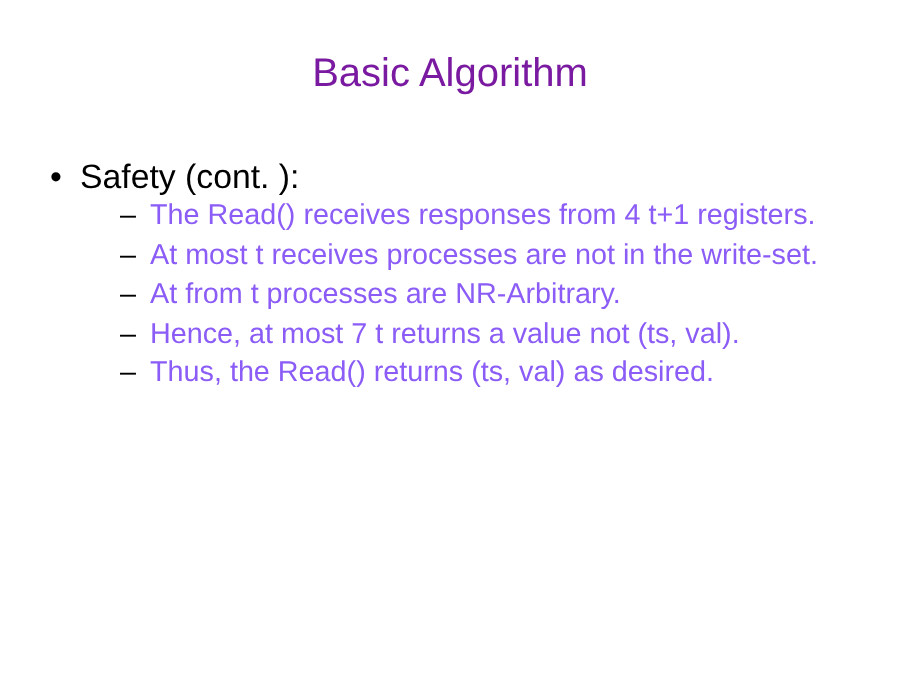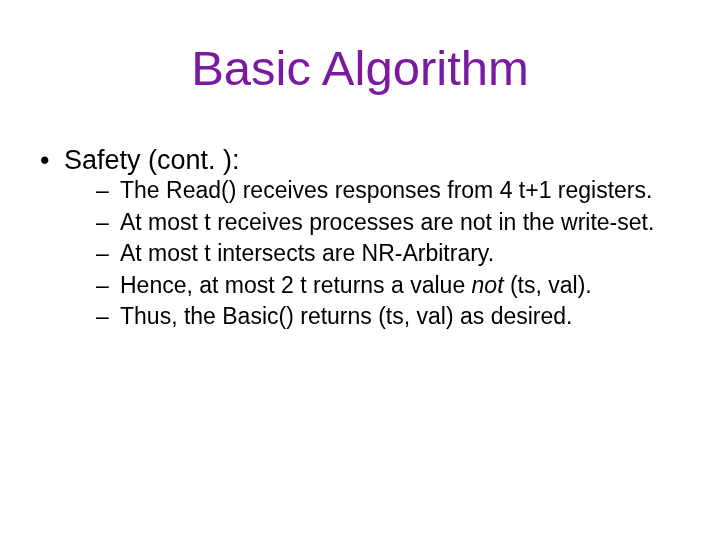--- a/index.html
+++ b/index.html
@@ -10,21 +10,21 @@
     font-family: Verdana, Geneva, sans-serif;
     color: #000000;
     overflow: hidden;
   }
   .slide {
     width: 100%;
     height: 100%;
     padding: 40px 30px 30px 30px;
   }
   .title {
-    font-size: 49px;
+    font-size: 32px;
     color: #7a1aa1;
     text-align: center;
     font-weight: normal;
     margin-bottom: 26px;
     font-family: "Comic Sans MS", "Trebuchet MS", Verdana, sans-serif;
   }
   .bullet-list {
     list-style: none;
     padding-left: 6px;
   }
@@ -44,48 +44,47 @@
     top: 0;
     font-size: 27px;
     color: #000000;
   }
   .sublist {
     list-style: none;
     padding-left: 32px;
   }
   .level2 {
     font-size: 23px;
-    color: #000000;
+    color: #8b5cf6;
     margin-bottom: 2px;
     position: relative;
     padding-left: 24px;
     line-height: 1.28;
   }
   .level2::before {
     content: "–";
     position: absolute;
     left: 0;
     top: 0;
     font-size: 23px;
     color: #000000;
   }
   .not-em {
-    font-style: italic;
   }
 </style>
 </head>
 <body>
 
 <div class="slide">
   <h1 class="title">Basic Algorithm</h1>
   <ul class="bullet-list">
     <li class="level1">
       <span>Safety (cont. ):</span>
       <ul class="sublist">
         <li class="level2"><span>The Read() receives responses from 4 t+1 registers.</span></li>
         <li class="level2"><span>At most t receives processes are not in the write-set.</span></li>
-        <li class="level2"><span>At most t intersects are NR-Arbitrary.</span></li>
-        <li class="level2"><span>Hence, at most 2 t returns a value </span><span class="not-em">not</span><span> (ts, val).</span></li>
-        <li class="level2"><span>Thus, the Basic() returns (ts, val) as desired.</span></li>
+        <li class="level2"><span>At from t processes are NR-Arbitrary.</span></li>
+        <li class="level2"><span>Hence, at most 7 t returns a value </span><span class="not-em">not</span><span> (ts, val).</span></li>
+        <li class="level2"><span>Thus, the Read() returns (ts, val) as desired.</span></li>
       </ul>
     </li>
   </ul>
 </div>
 
 </body></html>

